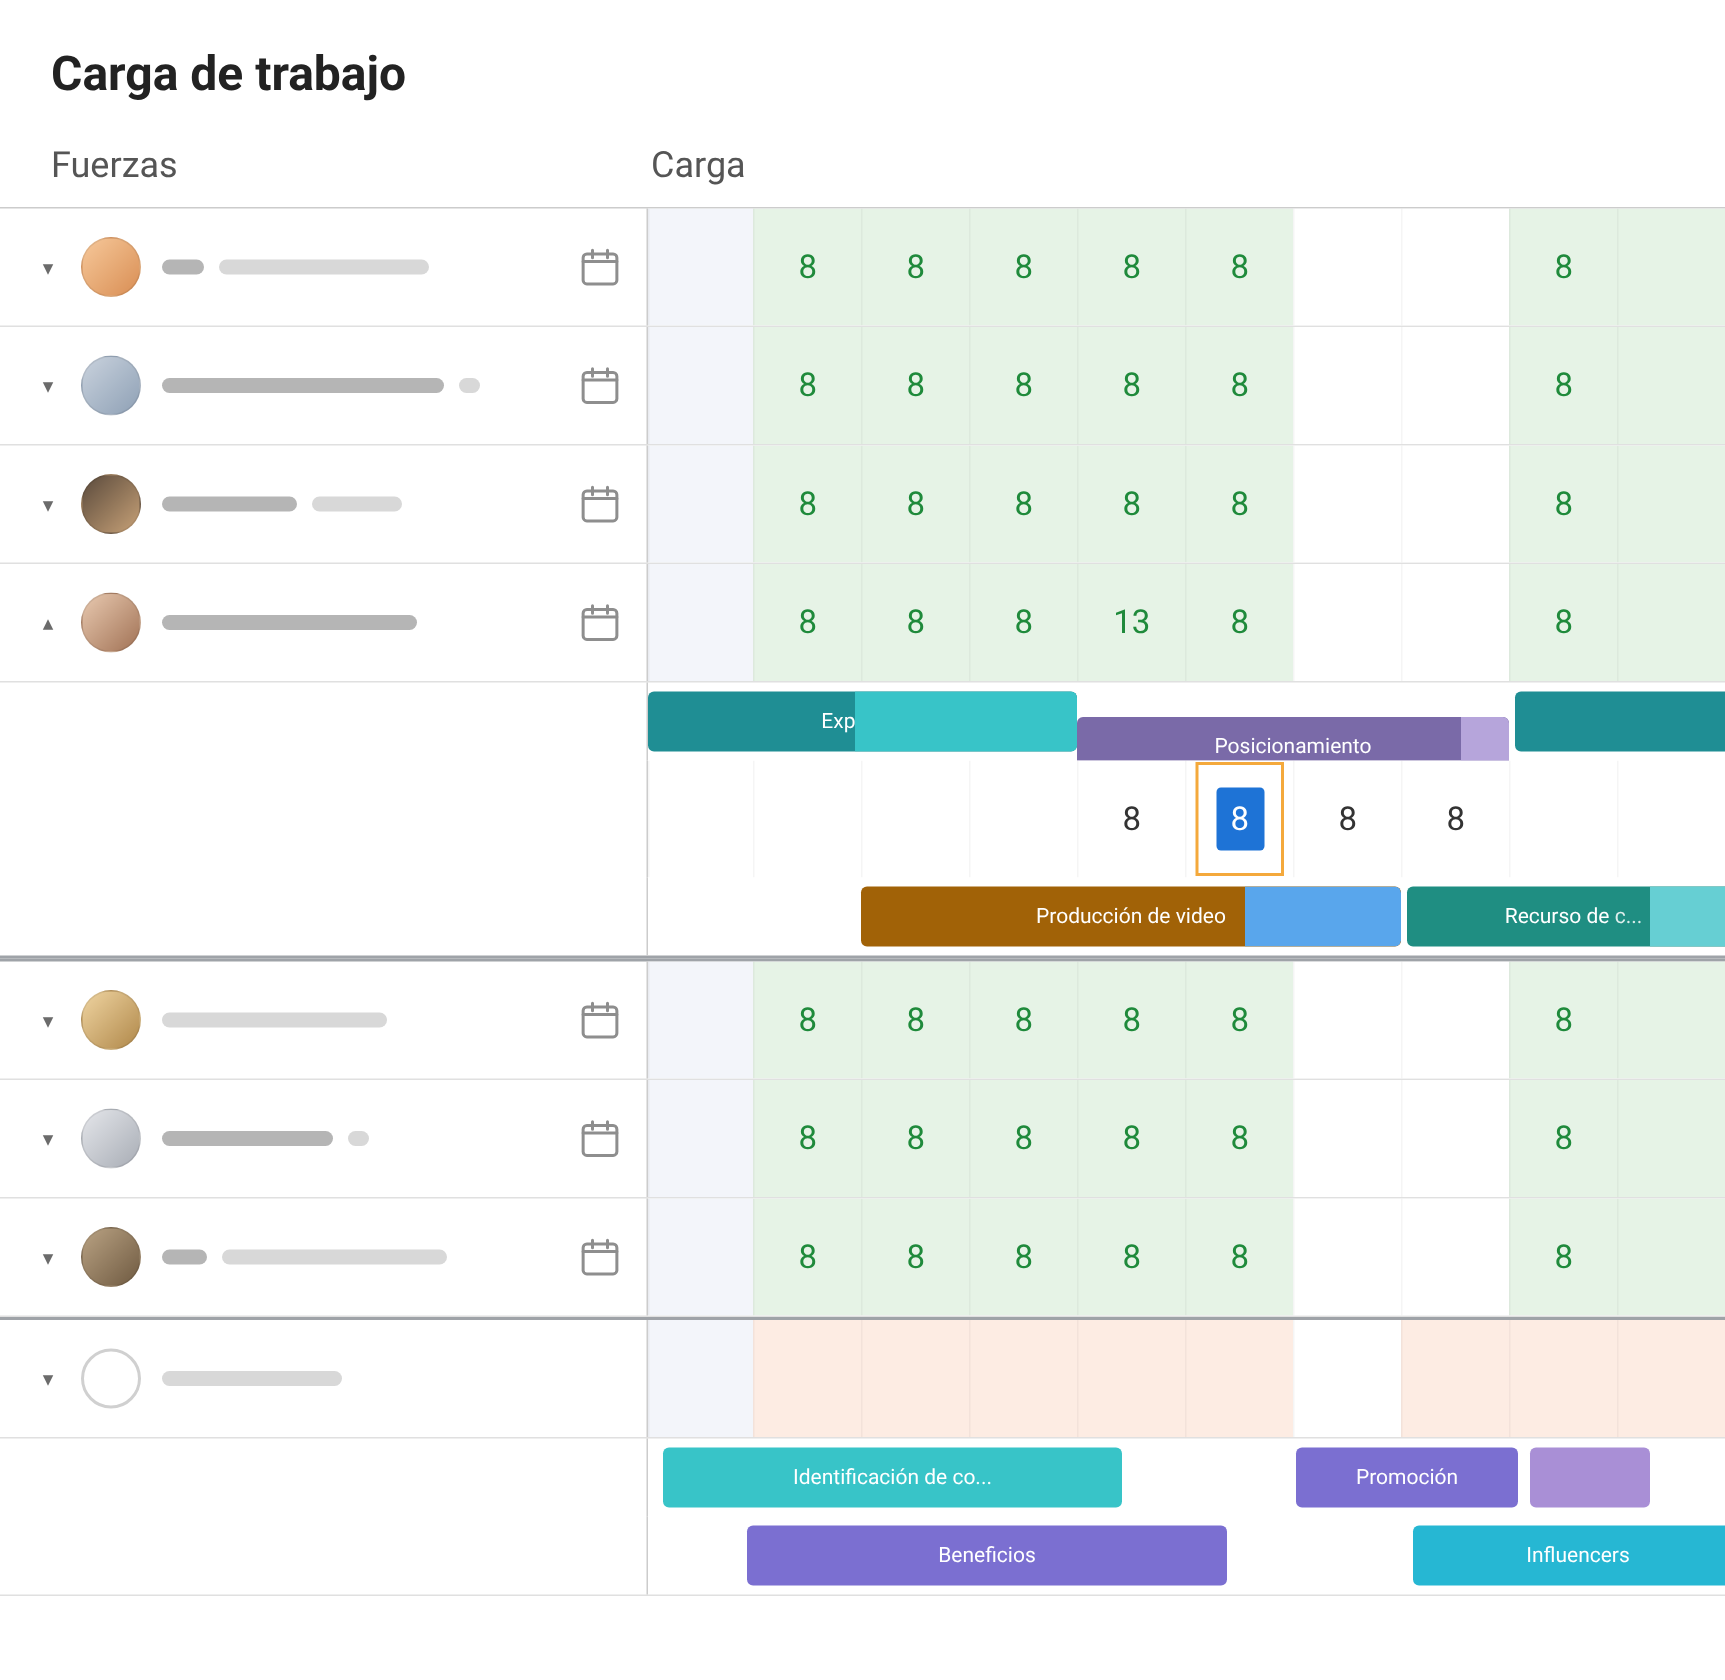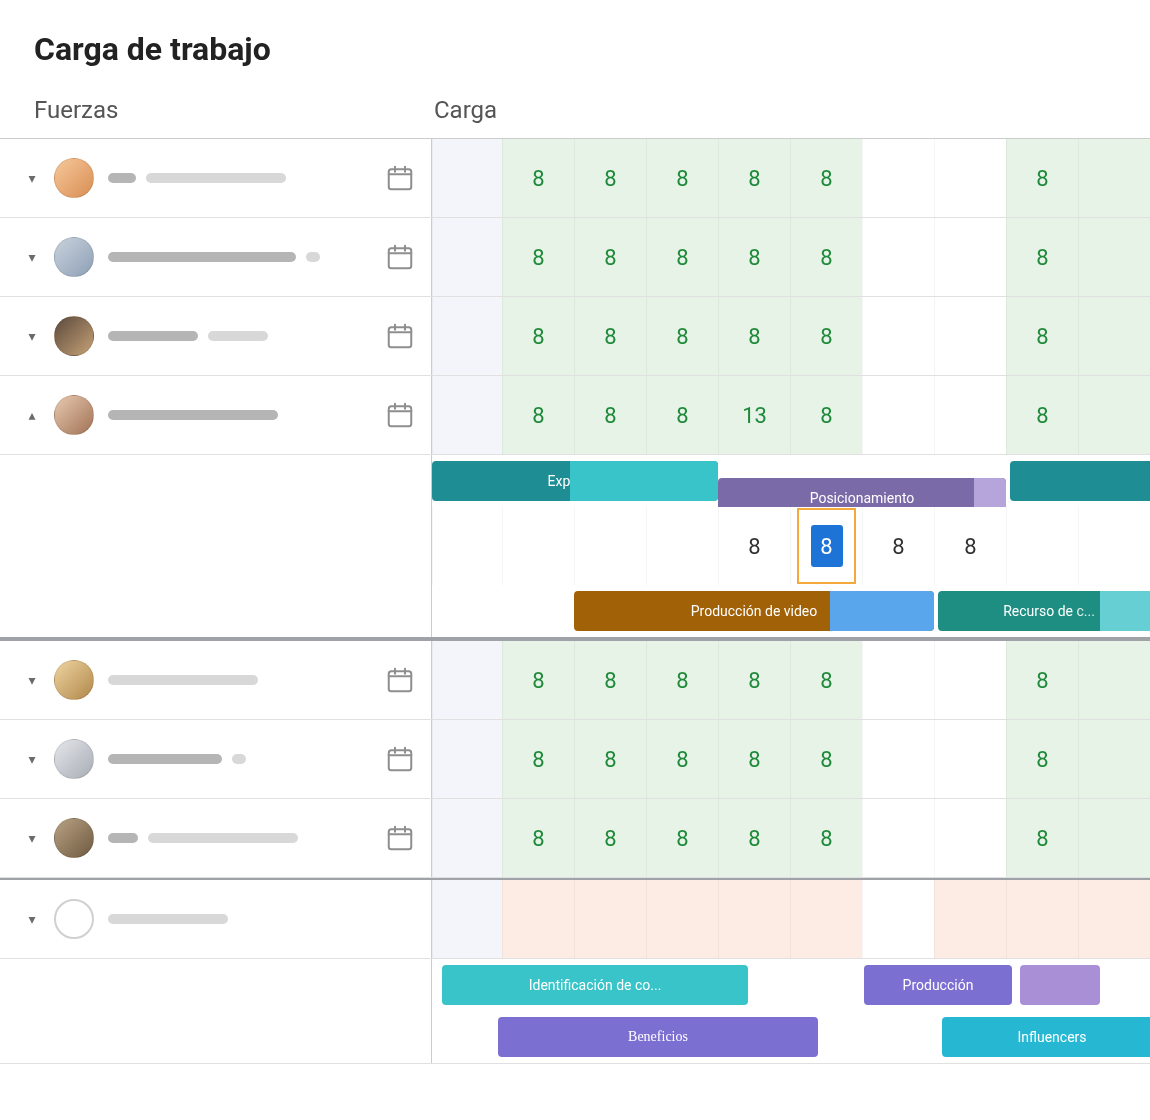--- a/index.html
+++ b/index.html
@@ -338,28 +338,28 @@
             <div class="cell warm"></div>
             <div class="cell warm"></div>
           </div>
         </div>
       </div>
       <div class="row no-bottom">
         <div class="left" style="border-right:1px solid #ccc"></div>
         <div class="right">
           <div class="bars">
             <div class="bar c-teal2" style="left: 10px; width: 306px;">Identificación de co...</div>
-            <div class="bar c-indigo" style="left: 432px; width: 148px;">Producción</div>
+            <div class="bar c-indigo" style="left: 432px; width: 148px;">Promoción</div>
             <div class="bar c-violet" style="left: 588px; width: 80px;"></div>
           </div>
         </div>
       </div>
       <div class="row">
         <div class="left" style="border-right:1px solid #ccc"></div>
         <div class="right">
           <div class="bars">
-            <div class="bar c-indigo" style="left: 66px; width: 320px; font-family: Liberation Serif, serif;">Beneficios</div>
+            <div class="bar c-indigo" style="left: 66px; width: 320px;">Beneficios</div>
             <div class="bar c-cyan" style="left: 510px; width: 220px;">Influencers</div>
           </div>
         </div>
       </div>
     </div>
 </div>
 
 </body></html>

